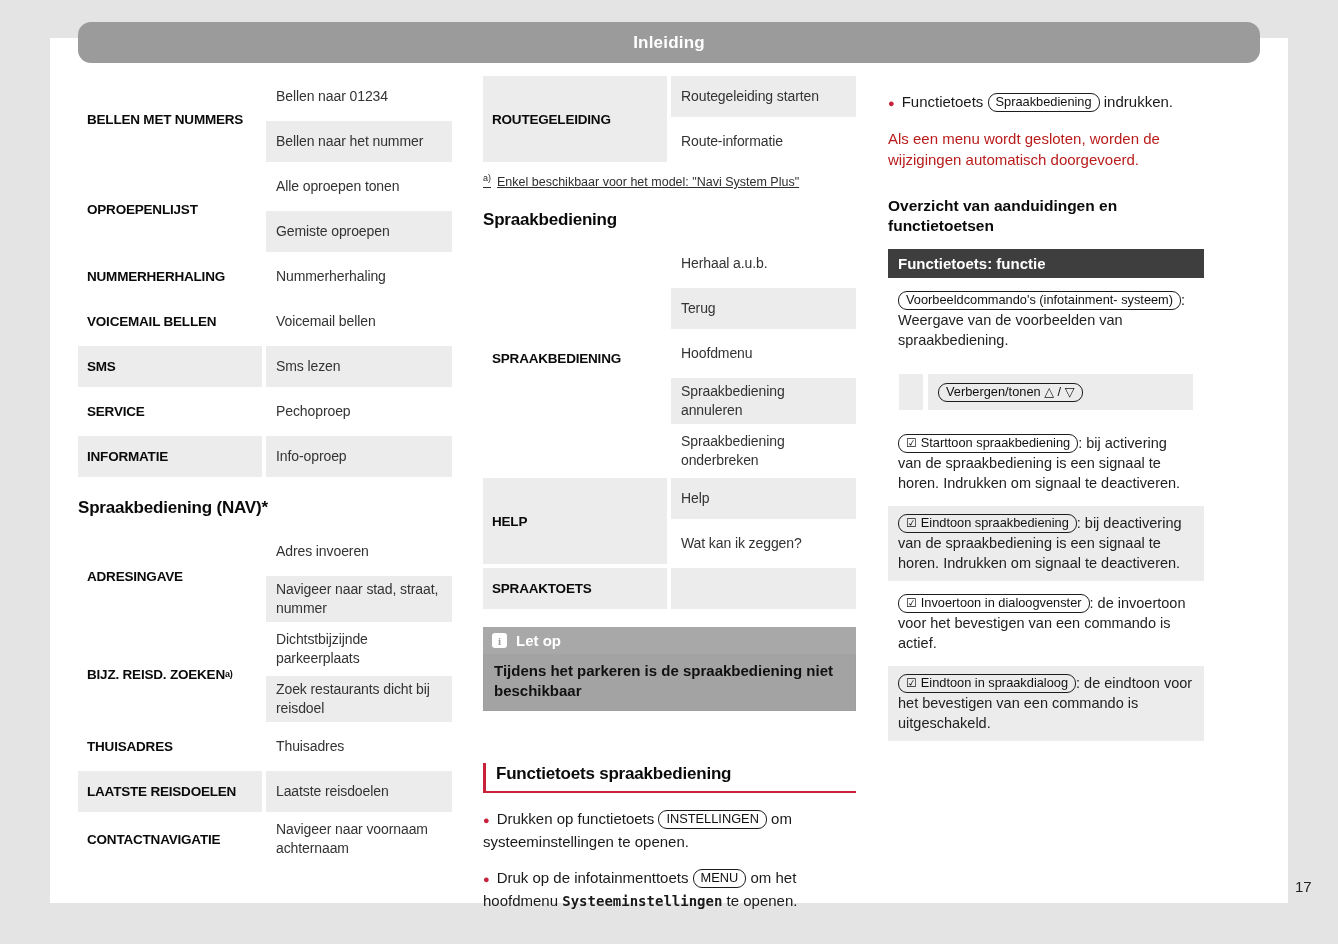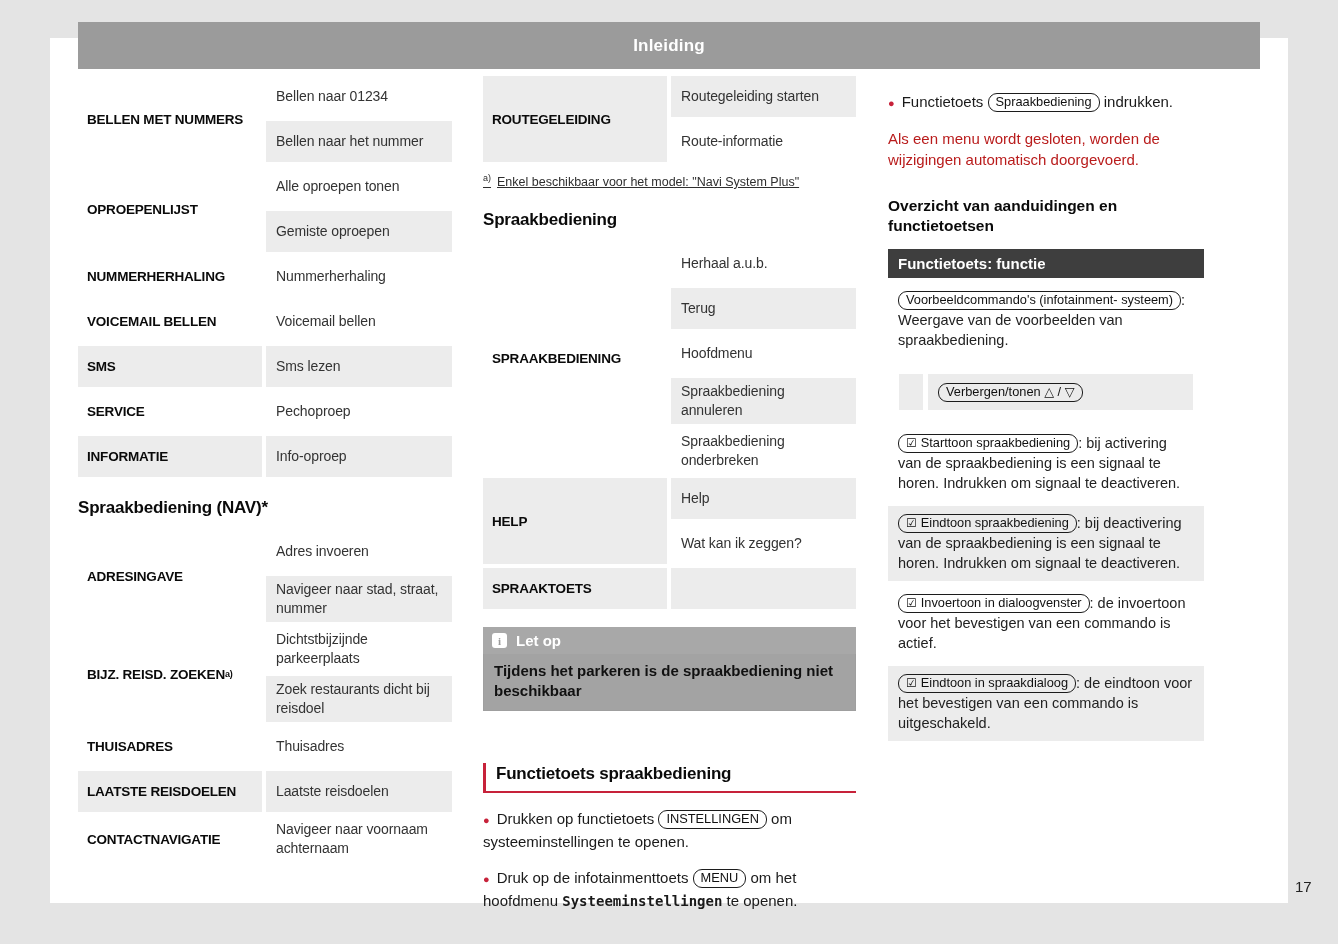--- a/index.html
+++ b/index.html
@@ -5,23 +5,23 @@
   html,body{margin:0;padding:0;}
   body{
     width:1338px;height:944px;position:relative;overflow:hidden;
     background:#e4e4e4;
     font-family:"Liberation Sans","DejaVu Sans",sans-serif;
     color:#1a1a1a;
     -webkit-font-smoothing:antialiased;
   }
   .page{position:absolute;left:50px;top:38px;width:1238px;height:865px;background:#ffffff;}
   .header-bar{
-    position:absolute;left:78px;top:22px;width:1182px;height:47px;
+    position:absolute;left:78px;top:22px;width:1182px;height:41px;
     background:#9b9b9b;color:#ffffff;font-weight:bold;font-size:17px;
-    display:flex;align-items:center;justify-content:center;letter-spacing:.2px;z-index:5;
+    display:flex;align-items:center;justify-content:center;letter-spacing:.2px;z-index:5;border-radius:13px;
   }
   .col{position:absolute;top:76px;z-index:2;}
   .col1{left:78px;width:374px;}
   .col2{left:483px;width:373px;}
   .col3{left:888px;width:316px;}
 
   
   .ctable{display:flex;flex-direction:column;gap:4px;}
   .trow{display:flex;gap:4px;}
   .lbl{

